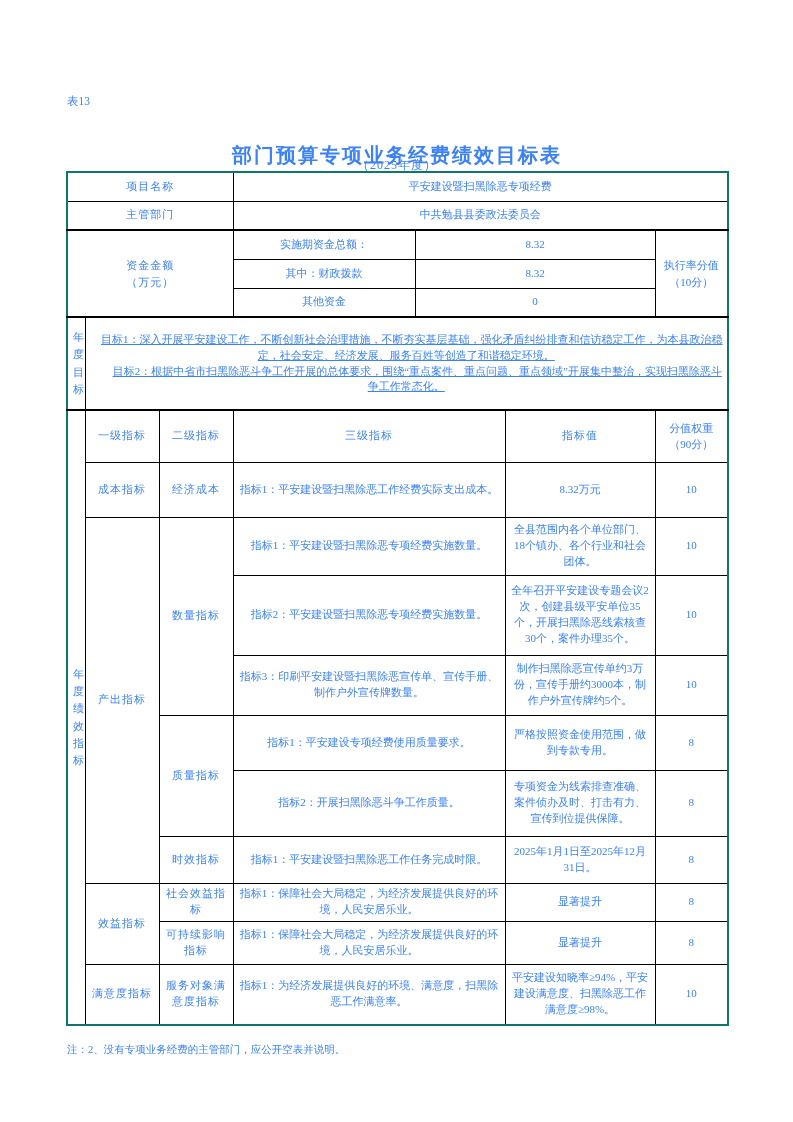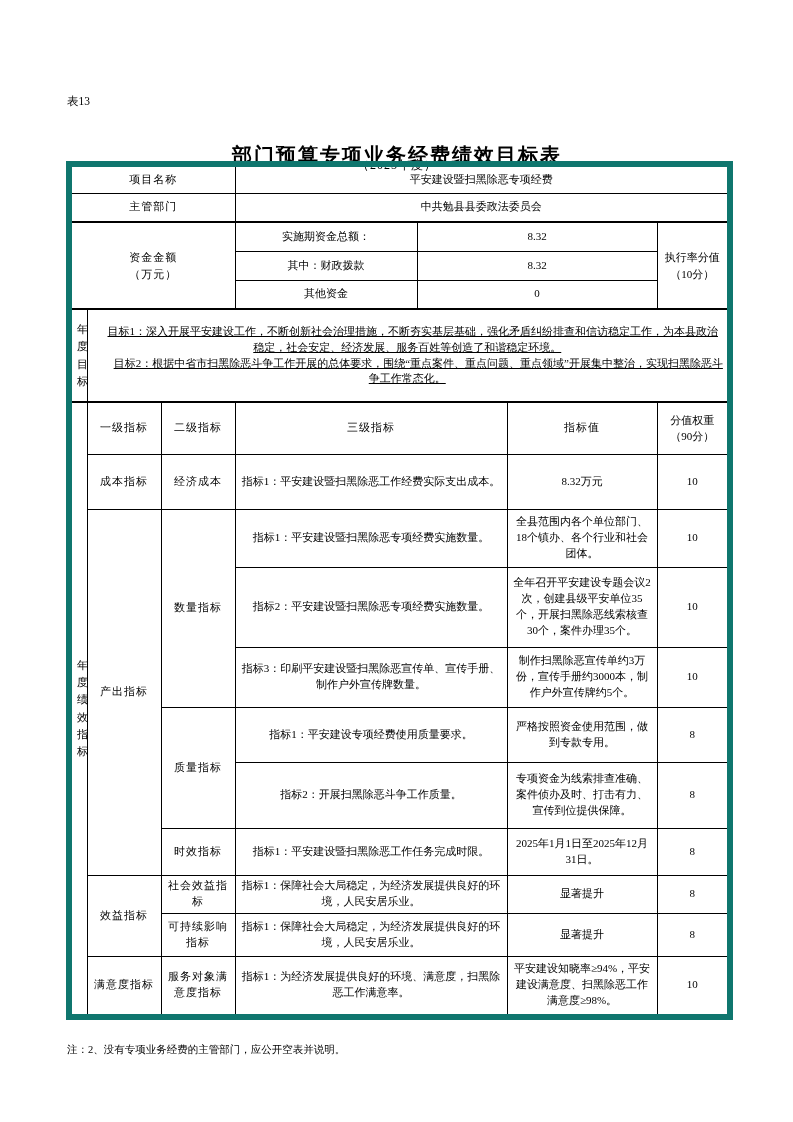--- a/index.html
+++ b/index.html
@@ -2,37 +2,37 @@
 <html><head>
 <meta charset="utf-8">
 <style>
   * { margin:0; padding:0; box-sizing:border-box; }
   html,body { background:#e8e8e8; }
   .page {
     position:relative;
     width:793px; height:1122px;
     background:#ffffff;
     font-family:"Liberation Serif","DejaVu Serif",serif;
-    color:#000000;
+    color:#3b82f6;
     margin:0 auto;
     overflow:hidden;
   }
   .tbl-label { position:absolute; left:67px; top:94px; font-size:11.5px; }
   .doc-title {
     position:absolute; left:66px; top:114px; width:662px;
     text-align:center; font-size:20px; font-weight:bold; letter-spacing:2px;margin-top:28px;
   }
   .doc-subtitle {
     position:absolute; left:66px; top:157px; width:662px;
     text-align:center; font-size:12px; letter-spacing:1px;
   }
   table.form {
-    position:absolute; left:66px; top:161px;
+    position:absolute; left:66px; top:171px;
     width:662px; border-collapse:collapse; table-layout:fixed;
-    border:6px solid #0f766e;
+    border:2px solid #0f766e;
   }
   table.form td {
     border:1px solid #000;
     font-size:11px;
     line-height:1.45;
     vertical-align:middle;
     text-align:center;
     padding:2px 4px;
     overflow:hidden;
   }

